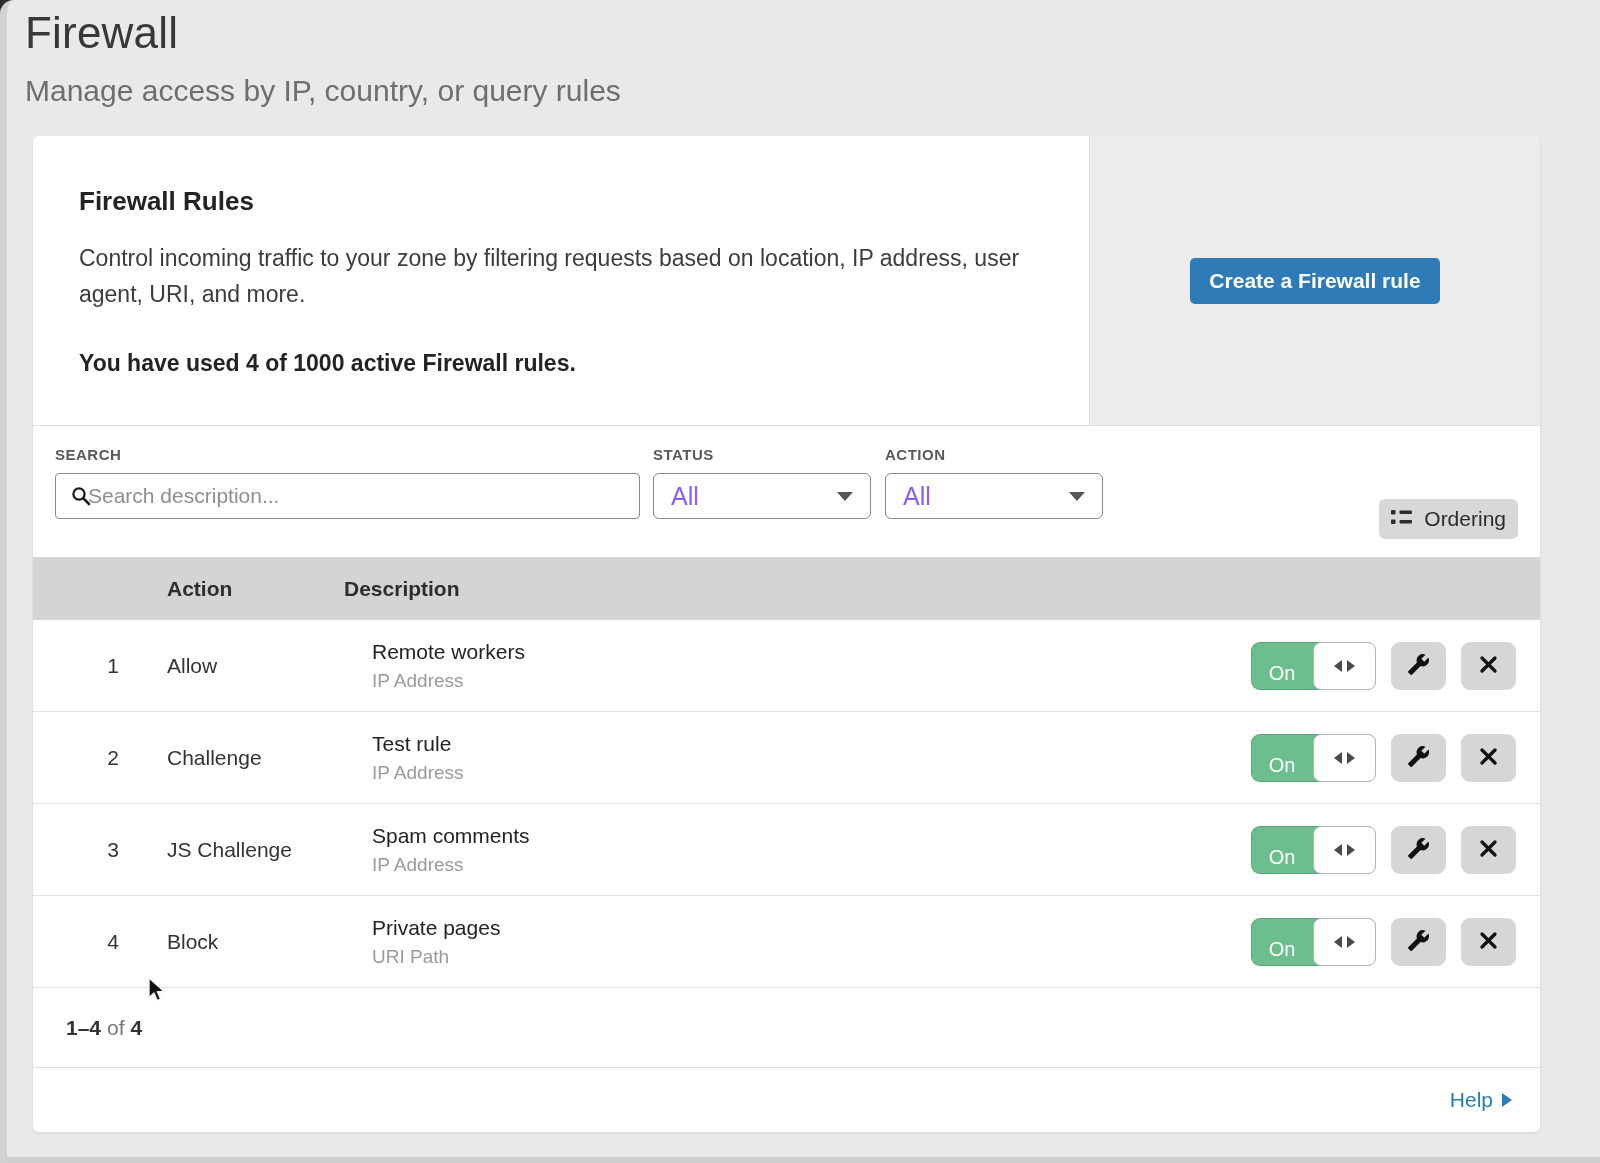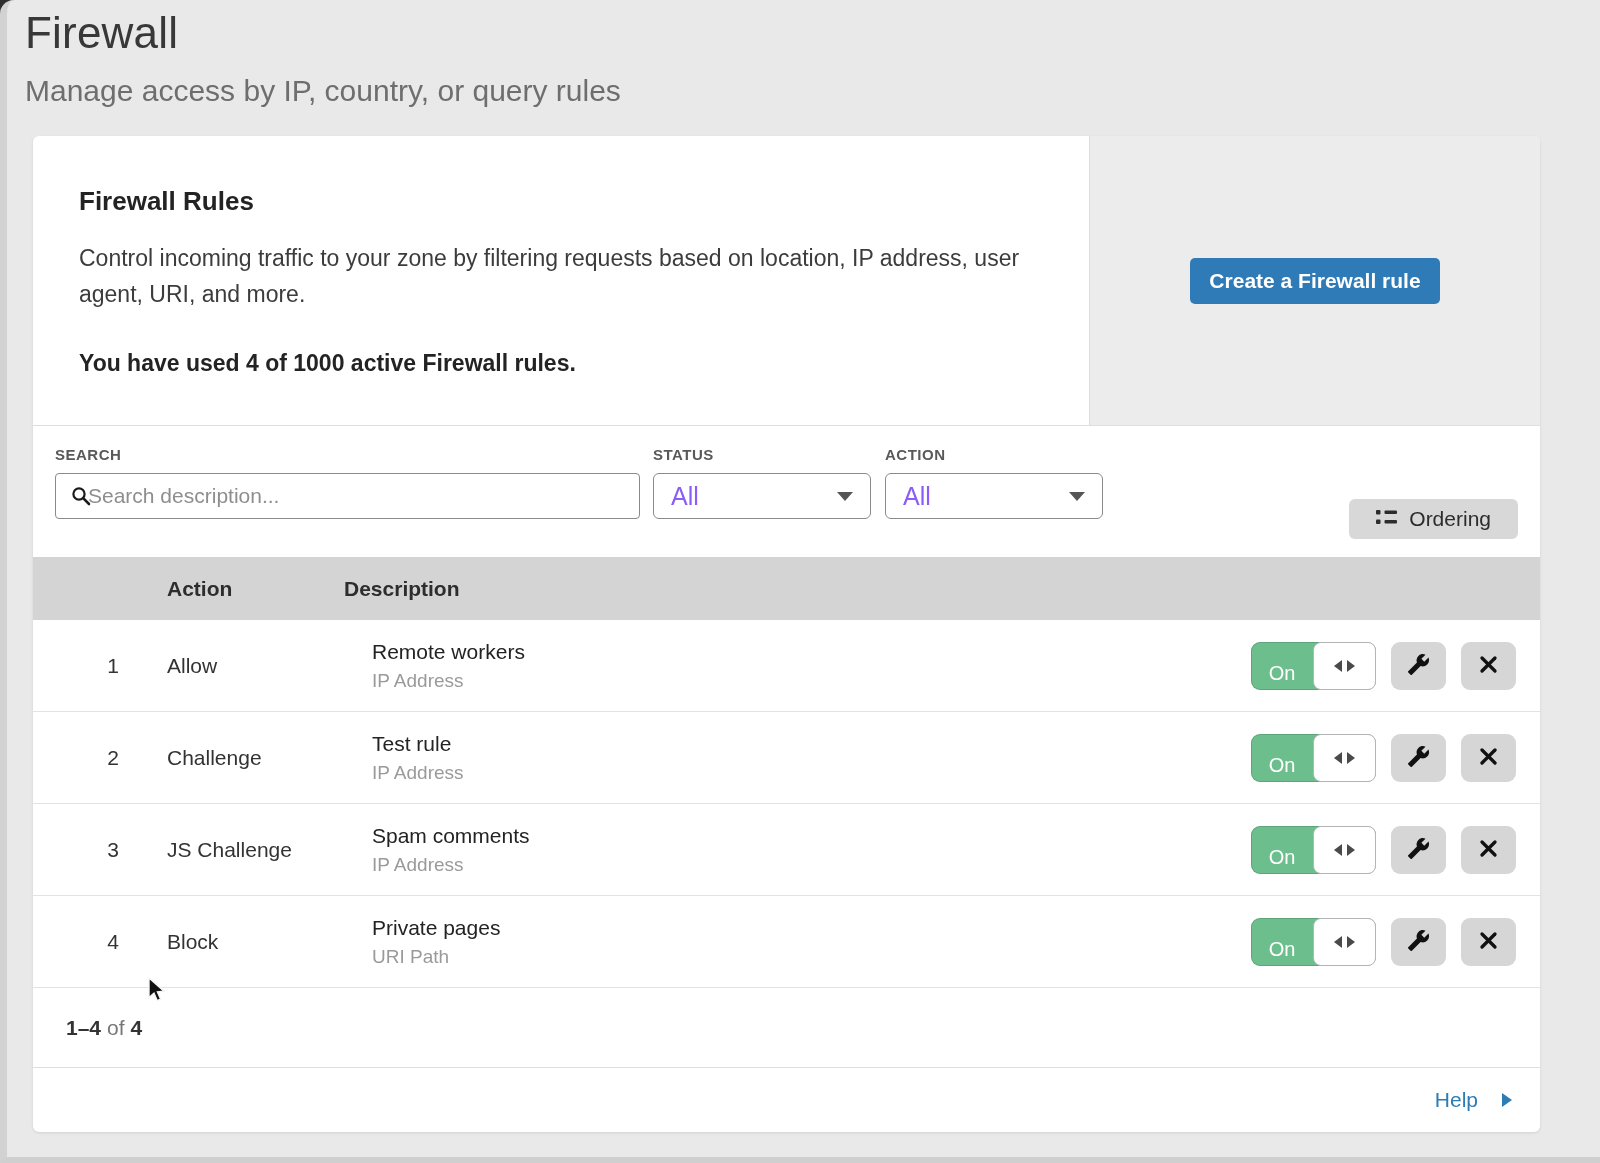--- a/index.html
+++ b/index.html
@@ -61,21 +61,21 @@
   .search-box input::placeholder { color:#8e8e8e; }
   .search-icon { position:absolute; left:15px; top:12px; }
   .select-filter { width:218px; margin-right:14px; }
   .select {
     height:46px; border:1px solid #8a8a8a; border-radius:6px; background:#fff;
     display:flex; align-items:center; justify-content:space-between;
     padding:0 17px; font-size:25px; color:#8b5cf6; cursor:pointer;
   }
   .caret { width:0; height:0; border-left:8px solid transparent; border-right:8px solid transparent; border-top:9px solid #555; }
   .btn-ordering {
-    margin-left:auto; margin-top:53px; height:40px; padding:0 27px;
+    margin-left:auto; margin-top:53px; height:40px; padding:0 12px;
     background:#d8d8d8; border:none; border-radius:6px;
     display:flex; align-items:center; gap:12px;
     font-family:inherit; font-size:21px; color:#2c2c2c; cursor:pointer;
   }
 
   
   .table-head {
     height:63px; background:#d4d4d4;
     display:flex; align-items:center;
     font-size:21px; font-weight:700; color:#2d2d2d;
@@ -112,21 +112,21 @@
   .icon-btn {
     width:55px; height:48px; background:#d6d6d6; border:none; border-radius:9px;
     display:flex; align-items:center; justify-content:center; cursor:pointer; flex:none;
   }
 
   
   .pagination { height:80px; display:flex; align-items:center; padding-left:33px; border-bottom:1px solid #dedede; font-size:21px; }
   .pg-strong { font-weight:700; color:#333; }
   .pg-dim { color:#777; margin:0 6px; }
   .card-footer { height:64px; display:flex; align-items:center; justify-content:flex-end; padding-right:28px; }
-  .help-link { display:flex; align-items:center; gap:24px; color:#2d7cb5; font-size:21px; text-decoration:none; cursor:pointer; }
+  .help-link { display:flex; align-items:center; gap:9px; color:#2d7cb5; font-size:21px; text-decoration:none; cursor:pointer; }
   .help-arrow { width:0; height:0; border-top:7px solid transparent; border-bottom:7px solid transparent; border-left:10px solid #2d7cb5; }
 
   .mouse-cursor { position:absolute; left:140px; top:977px; pointer-events:none; }
 </style>
 </head>
 <body>
 
 <div class="screen">
 
   <div class="page-header">

